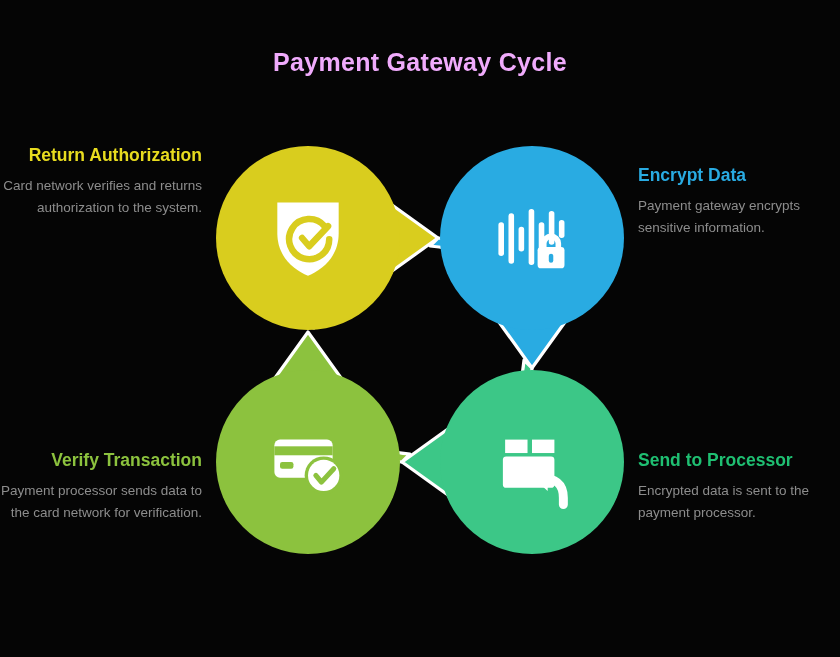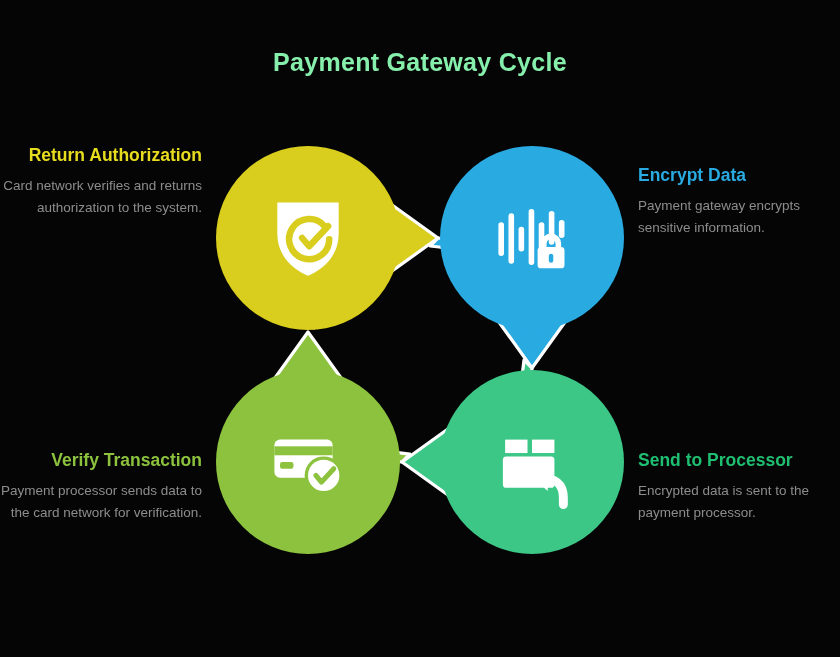--- a/index.html
+++ b/index.html
@@ -1,21 +1,21 @@
 <!DOCTYPE html>
 <html><head>
 <meta charset="utf-8">
 <style>
   html,body{margin:0;padding:0;background:#000;}
   body{width:840px;height:657px;overflow:hidden;
        font-family:"Liberation Sans","DejaVu Sans",sans-serif;}
   #stage{position:relative;width:840px;height:657px;background:#050505;}
 
   #title{position:absolute;left:0;top:48px;width:840px;text-align:center;
-         font-size:25px;font-weight:bold;color:#86efac;letter-spacing:.3px;}
+         font-size:25px;font-weight:bold;color:#f0abfc;letter-spacing:.3px;}
 
   .txt{position:absolute;width:210px;}
   .txt h3{margin:0 0 9px 0;font-size:17.5px;font-weight:bold;line-height:1.18;}
   .txt p{margin:0;font-size:13.5px;line-height:1.63;color:#8d8d8d;font-weight:400;}
   .left{text-align:right;}
   .right{text-align:left;}
 
   #t-return{left:-8px;top:145px;}
   #t-return h3{color:#e8dc1f;}
   #t-encrypt{left:638px;top:165px;}

